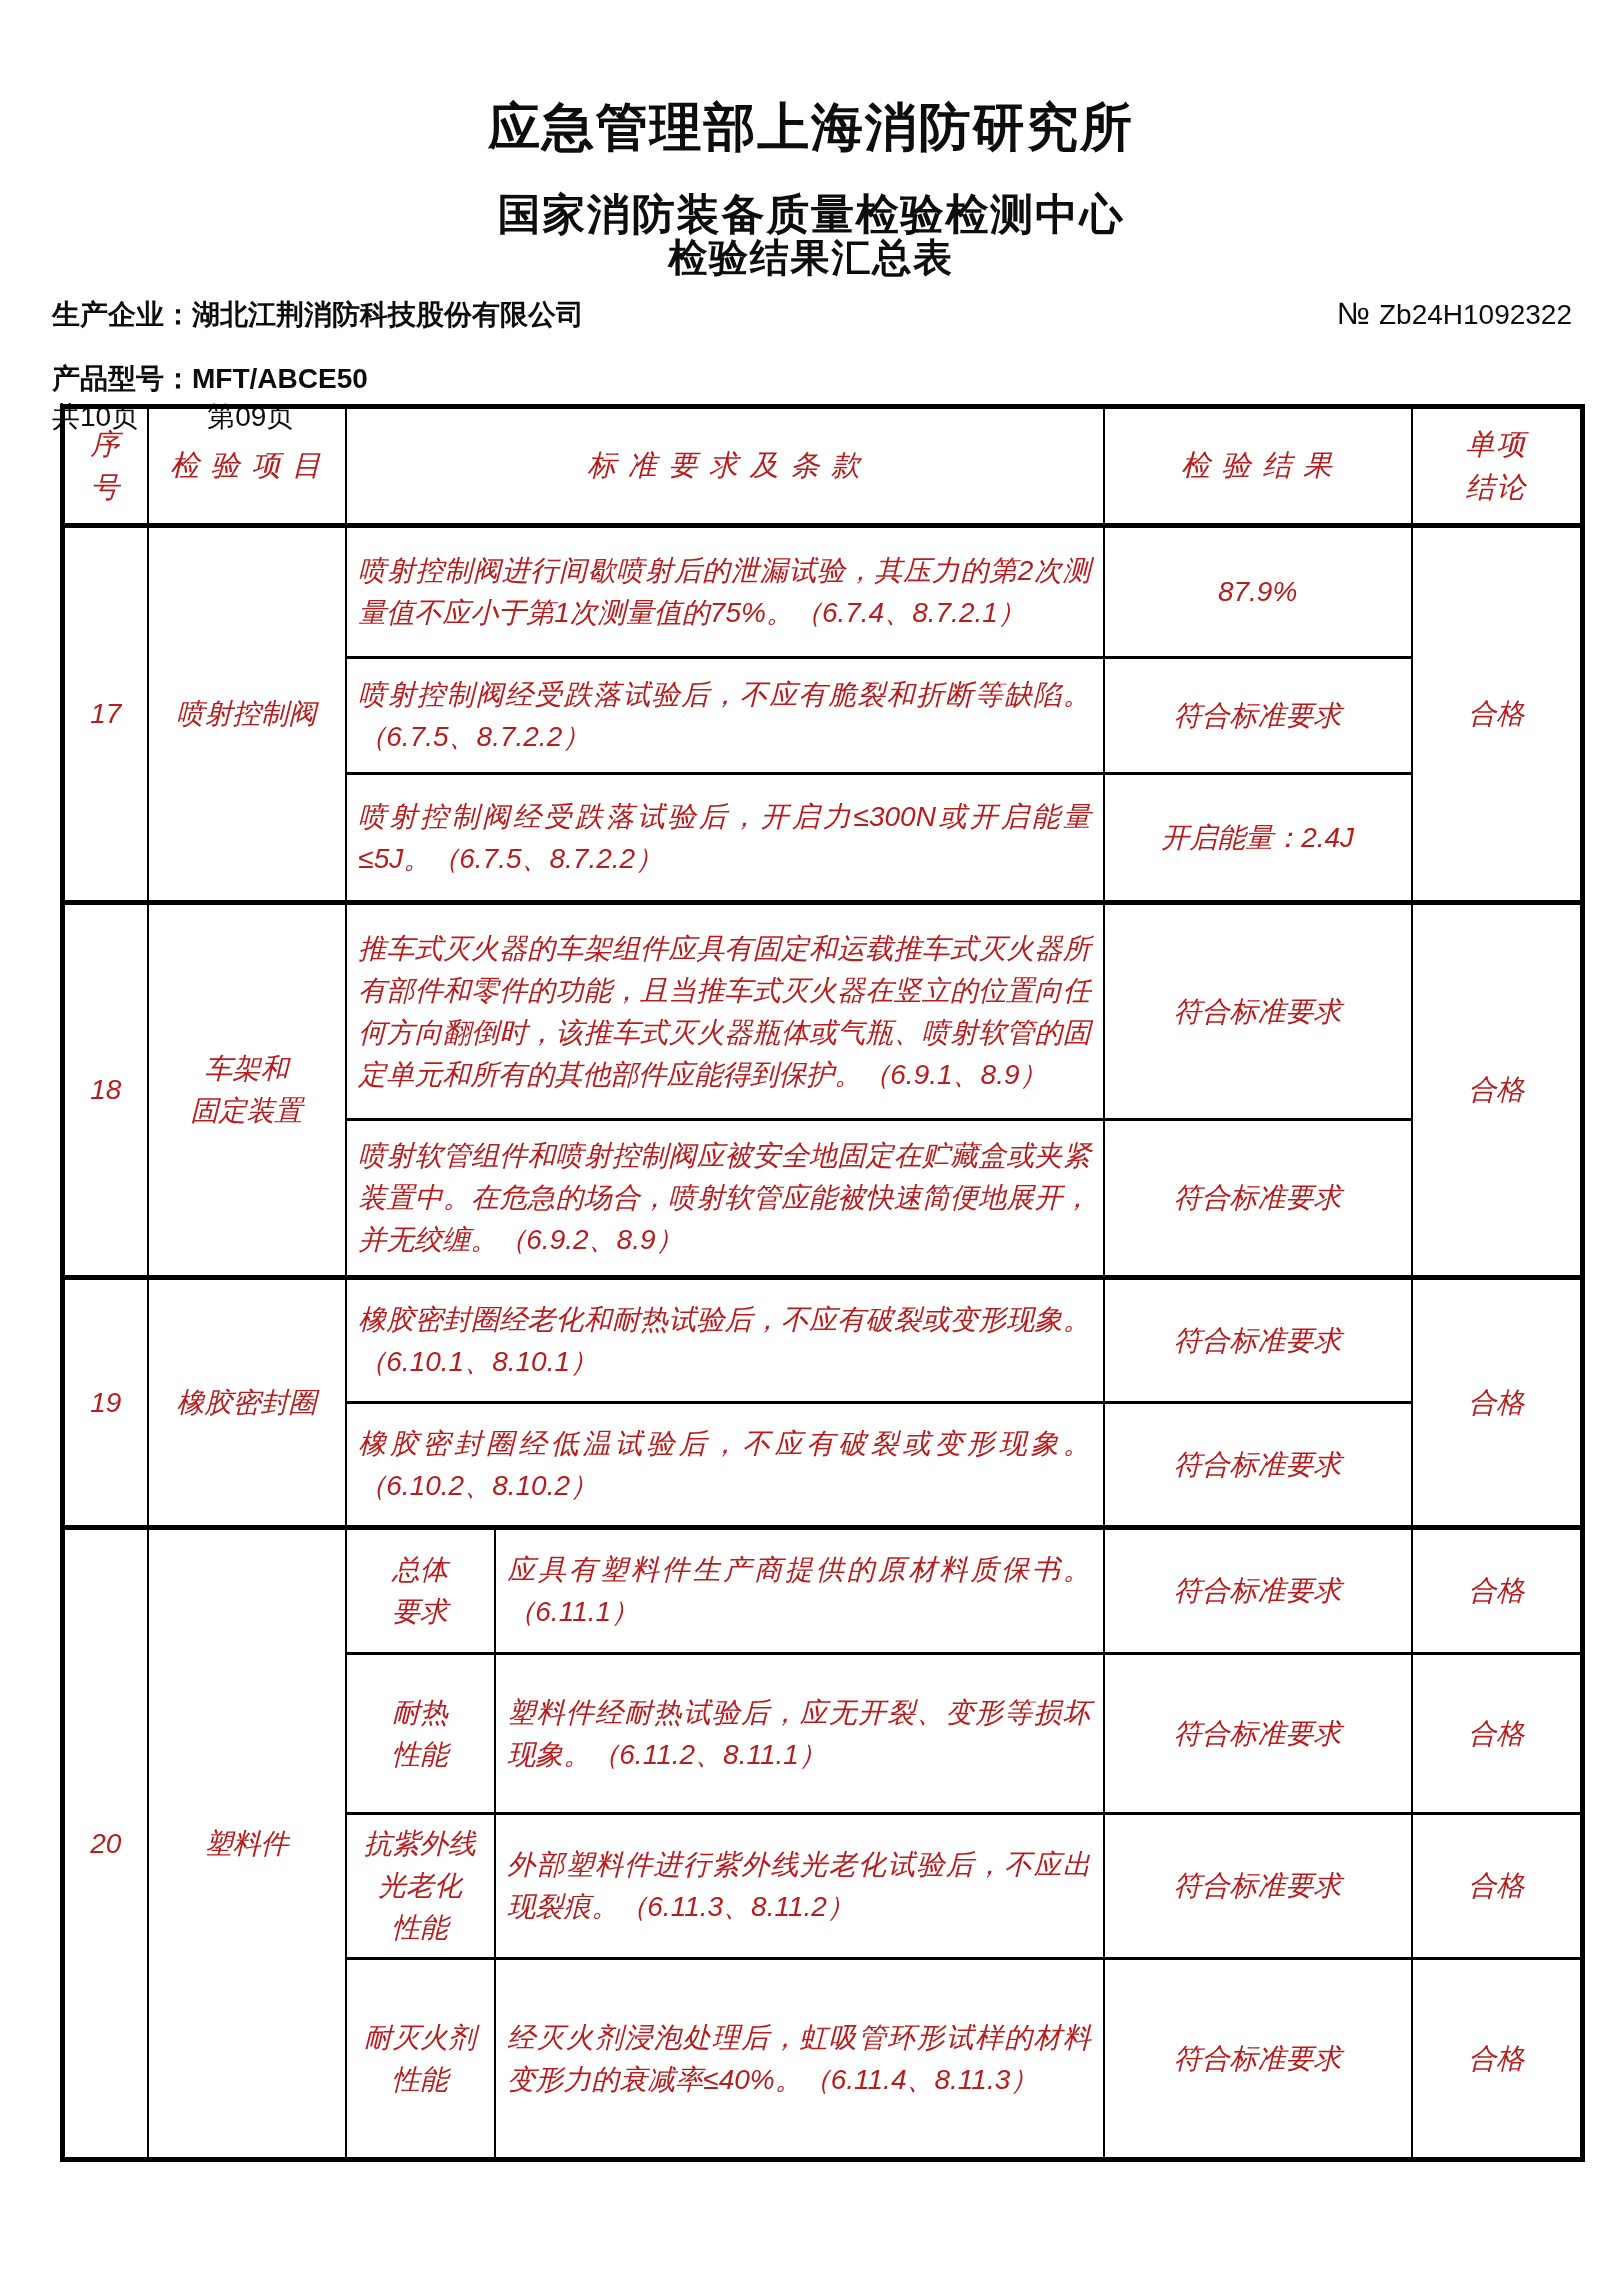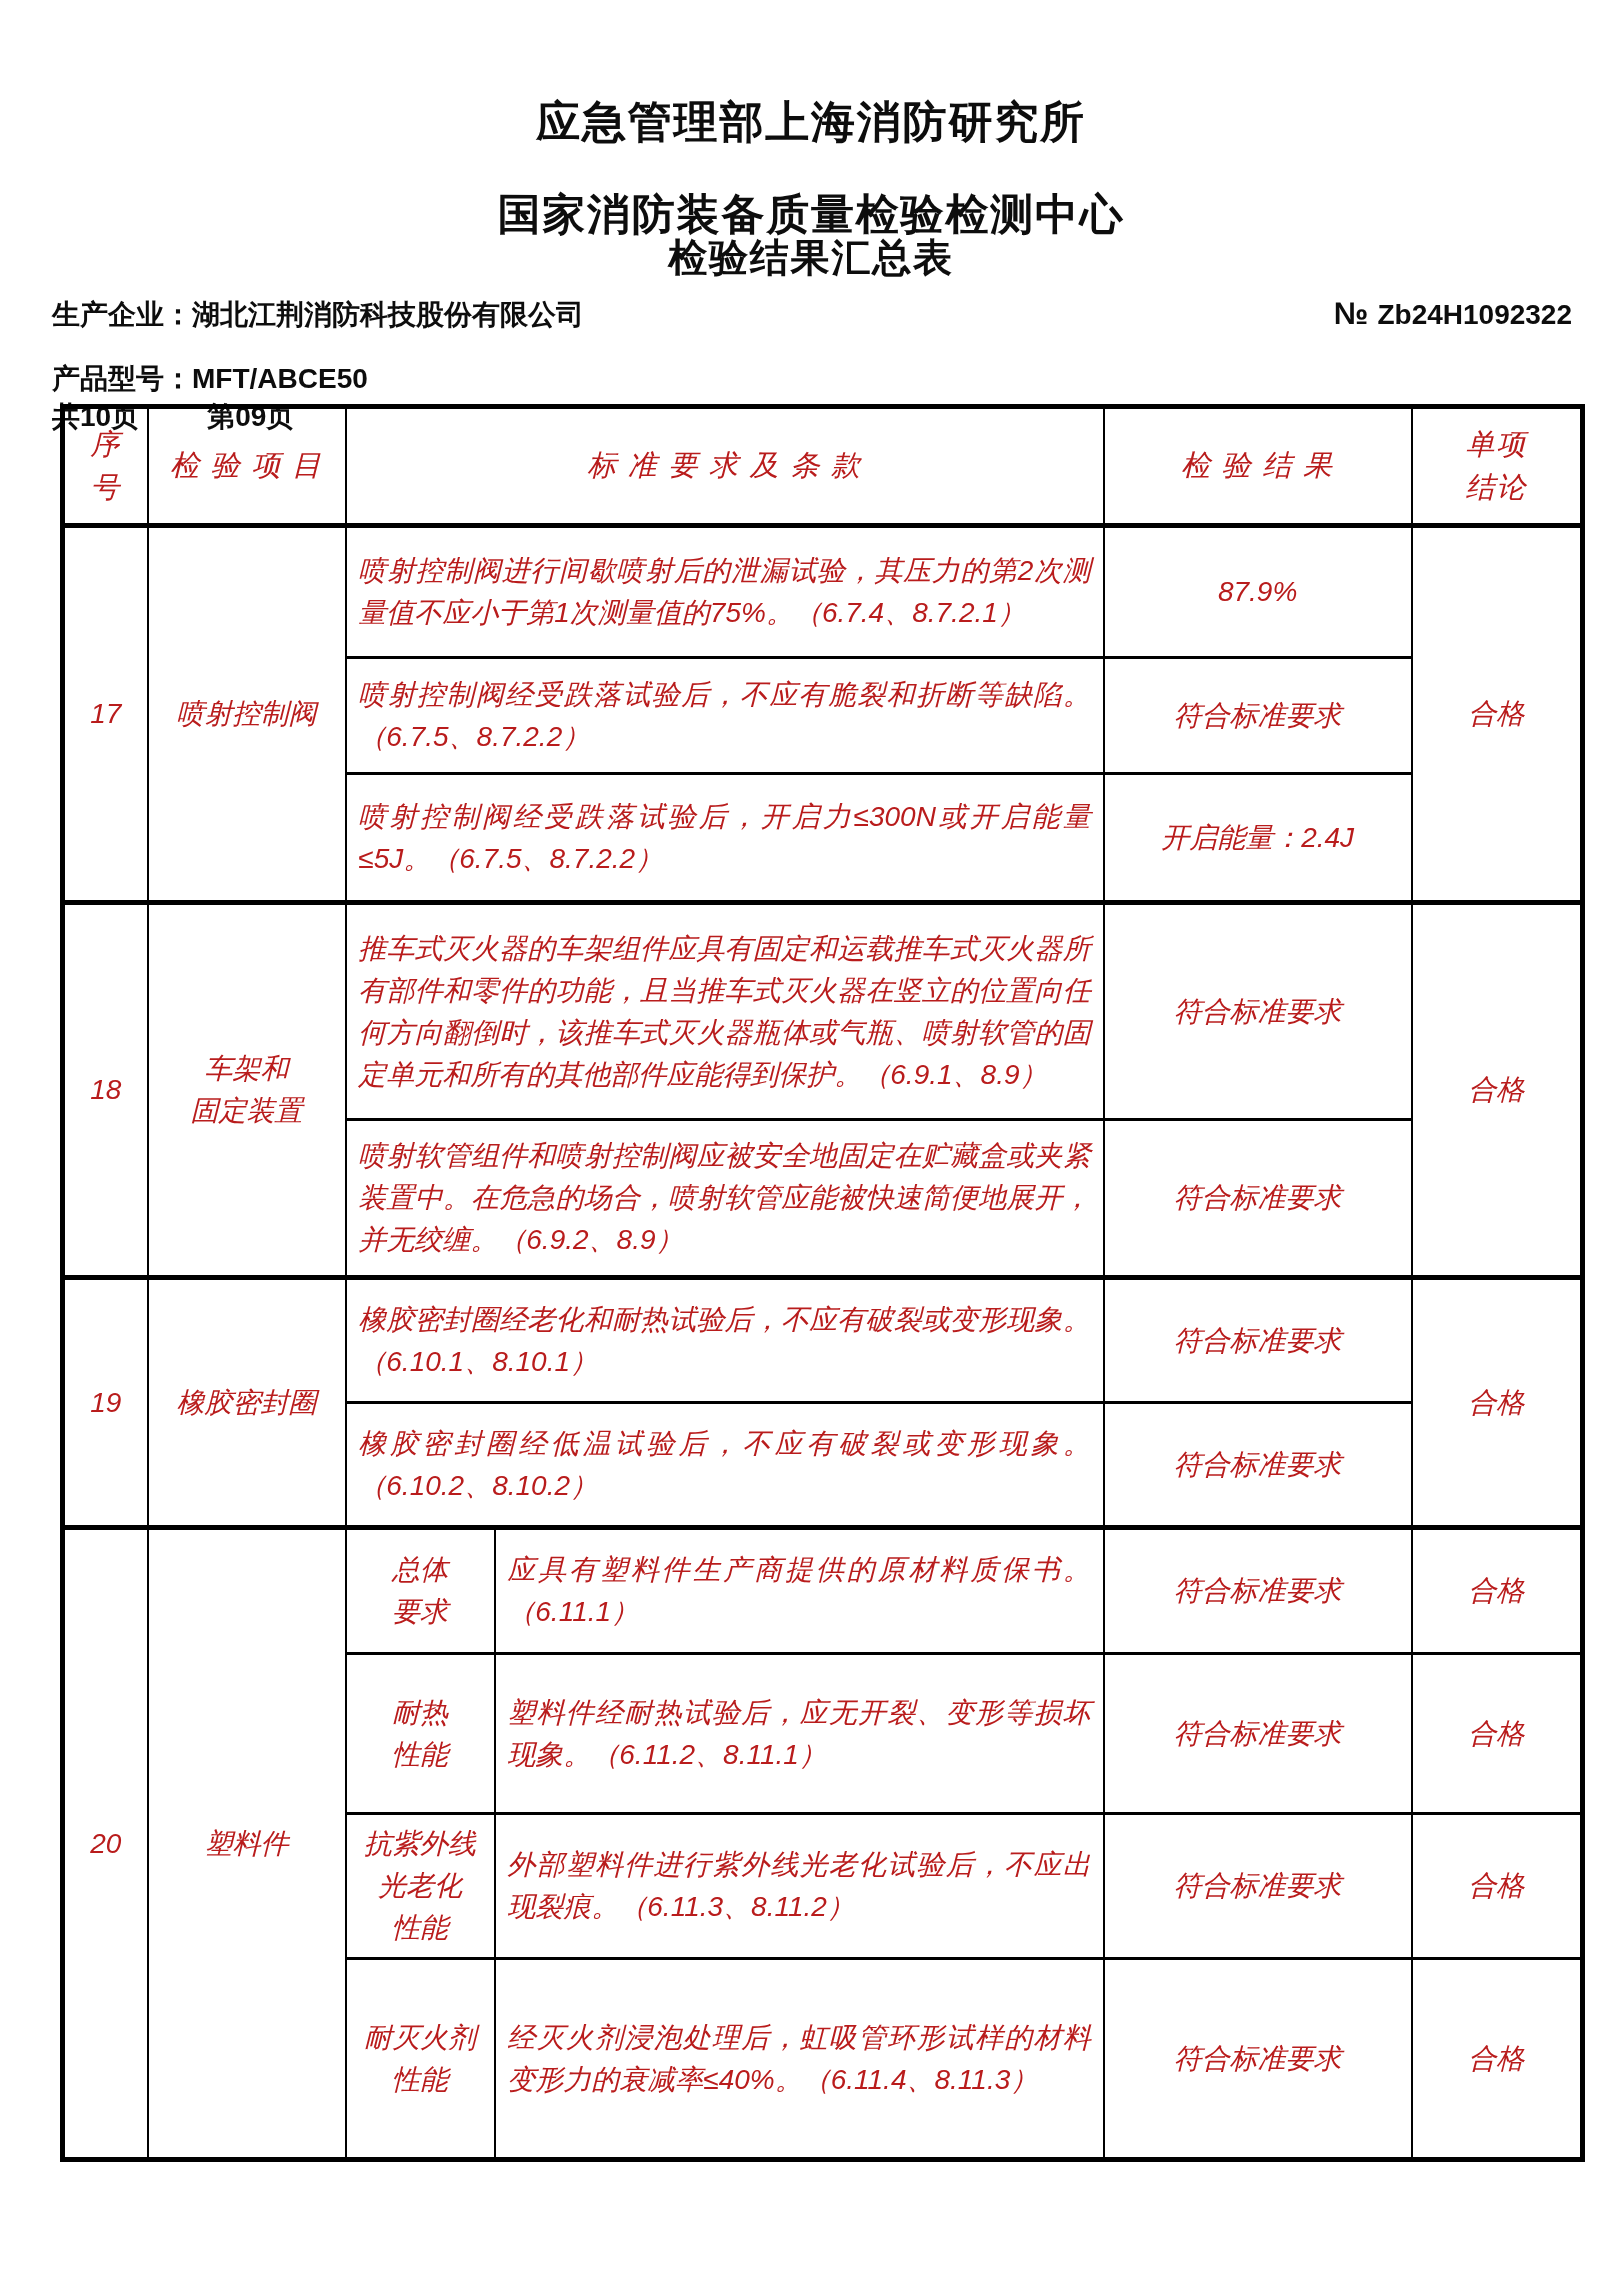--- a/index.html
+++ b/index.html
@@ -9,32 +9,32 @@
     background:#ffffff;
     font-family:"Liberation Sans", sans-serif;
     color:#111111;
     overflow:hidden;
   }
   .t1, .t2, .t3 {
     position:absolute; left:0; width:100%;
     text-align:center; font-weight:bold; color:#0d0d0d;
     letter-spacing:1.8px; white-space:pre-line;
   }
-  .t1 { top:93px;  font-size:44px; }
+  .t1 { top:93px;  font-size:52px; }
   .t2 { top:178px;  font-size:43px;margin-top:8px; }
   .t3 { top:231px;  font-size:39px; }
   .meta-row {
     position:absolute; left:52px; right:50px;
     display:flex; justify-content:space-between; align-items:baseline;
     font-size:28px; color:#0d0d0d;
   }
   .meta-row.first  { top:296px;gap:12px; }
   .meta-row.second { top:360px;flex-direction:column; }
   .meta-left span { font-weight:bold; }
-  .meta-right { text-align:right; font-weight:bold; }
+  .meta-right { text-align:right; font-weight:normal; }
   .numero { font-size:31px; margin-right:9px; }
   .page-sep { display:inline-block; margin-left:68px; }
 
   table.results {
     position:absolute; left:60px; top:404px;
     width:1520px;
     border-collapse:collapse; table-layout:fixed;
     border:5.5px solid #000;
     font-size:28px; color:#b91c1c;font-style:italic;
   }

